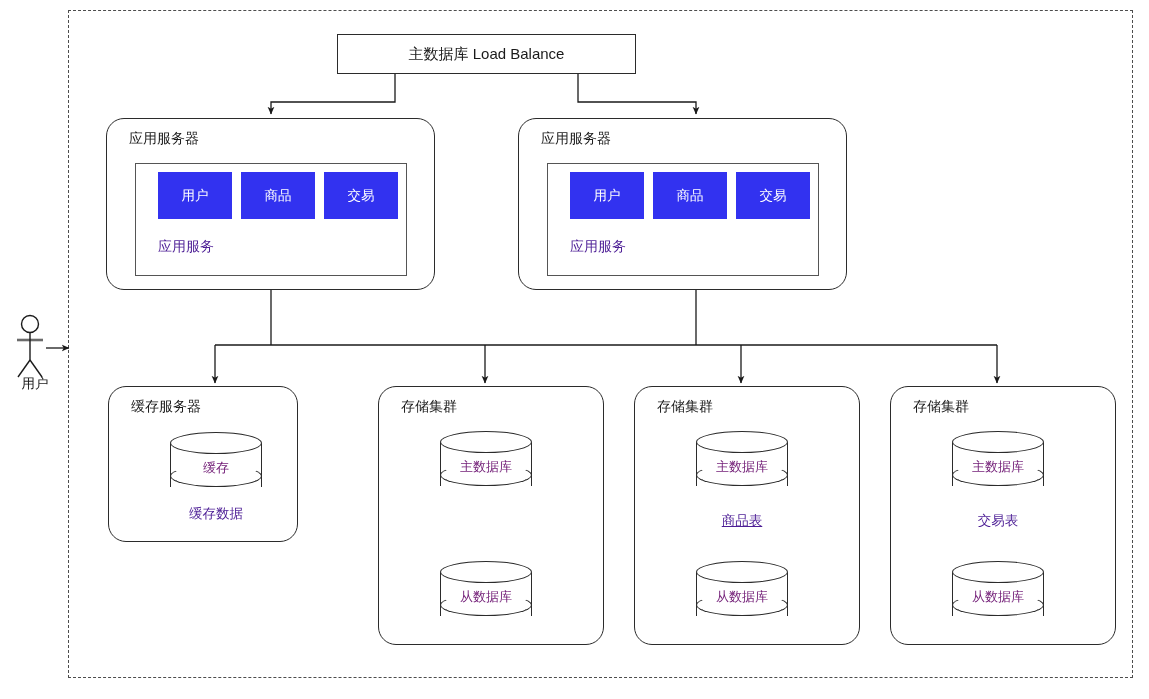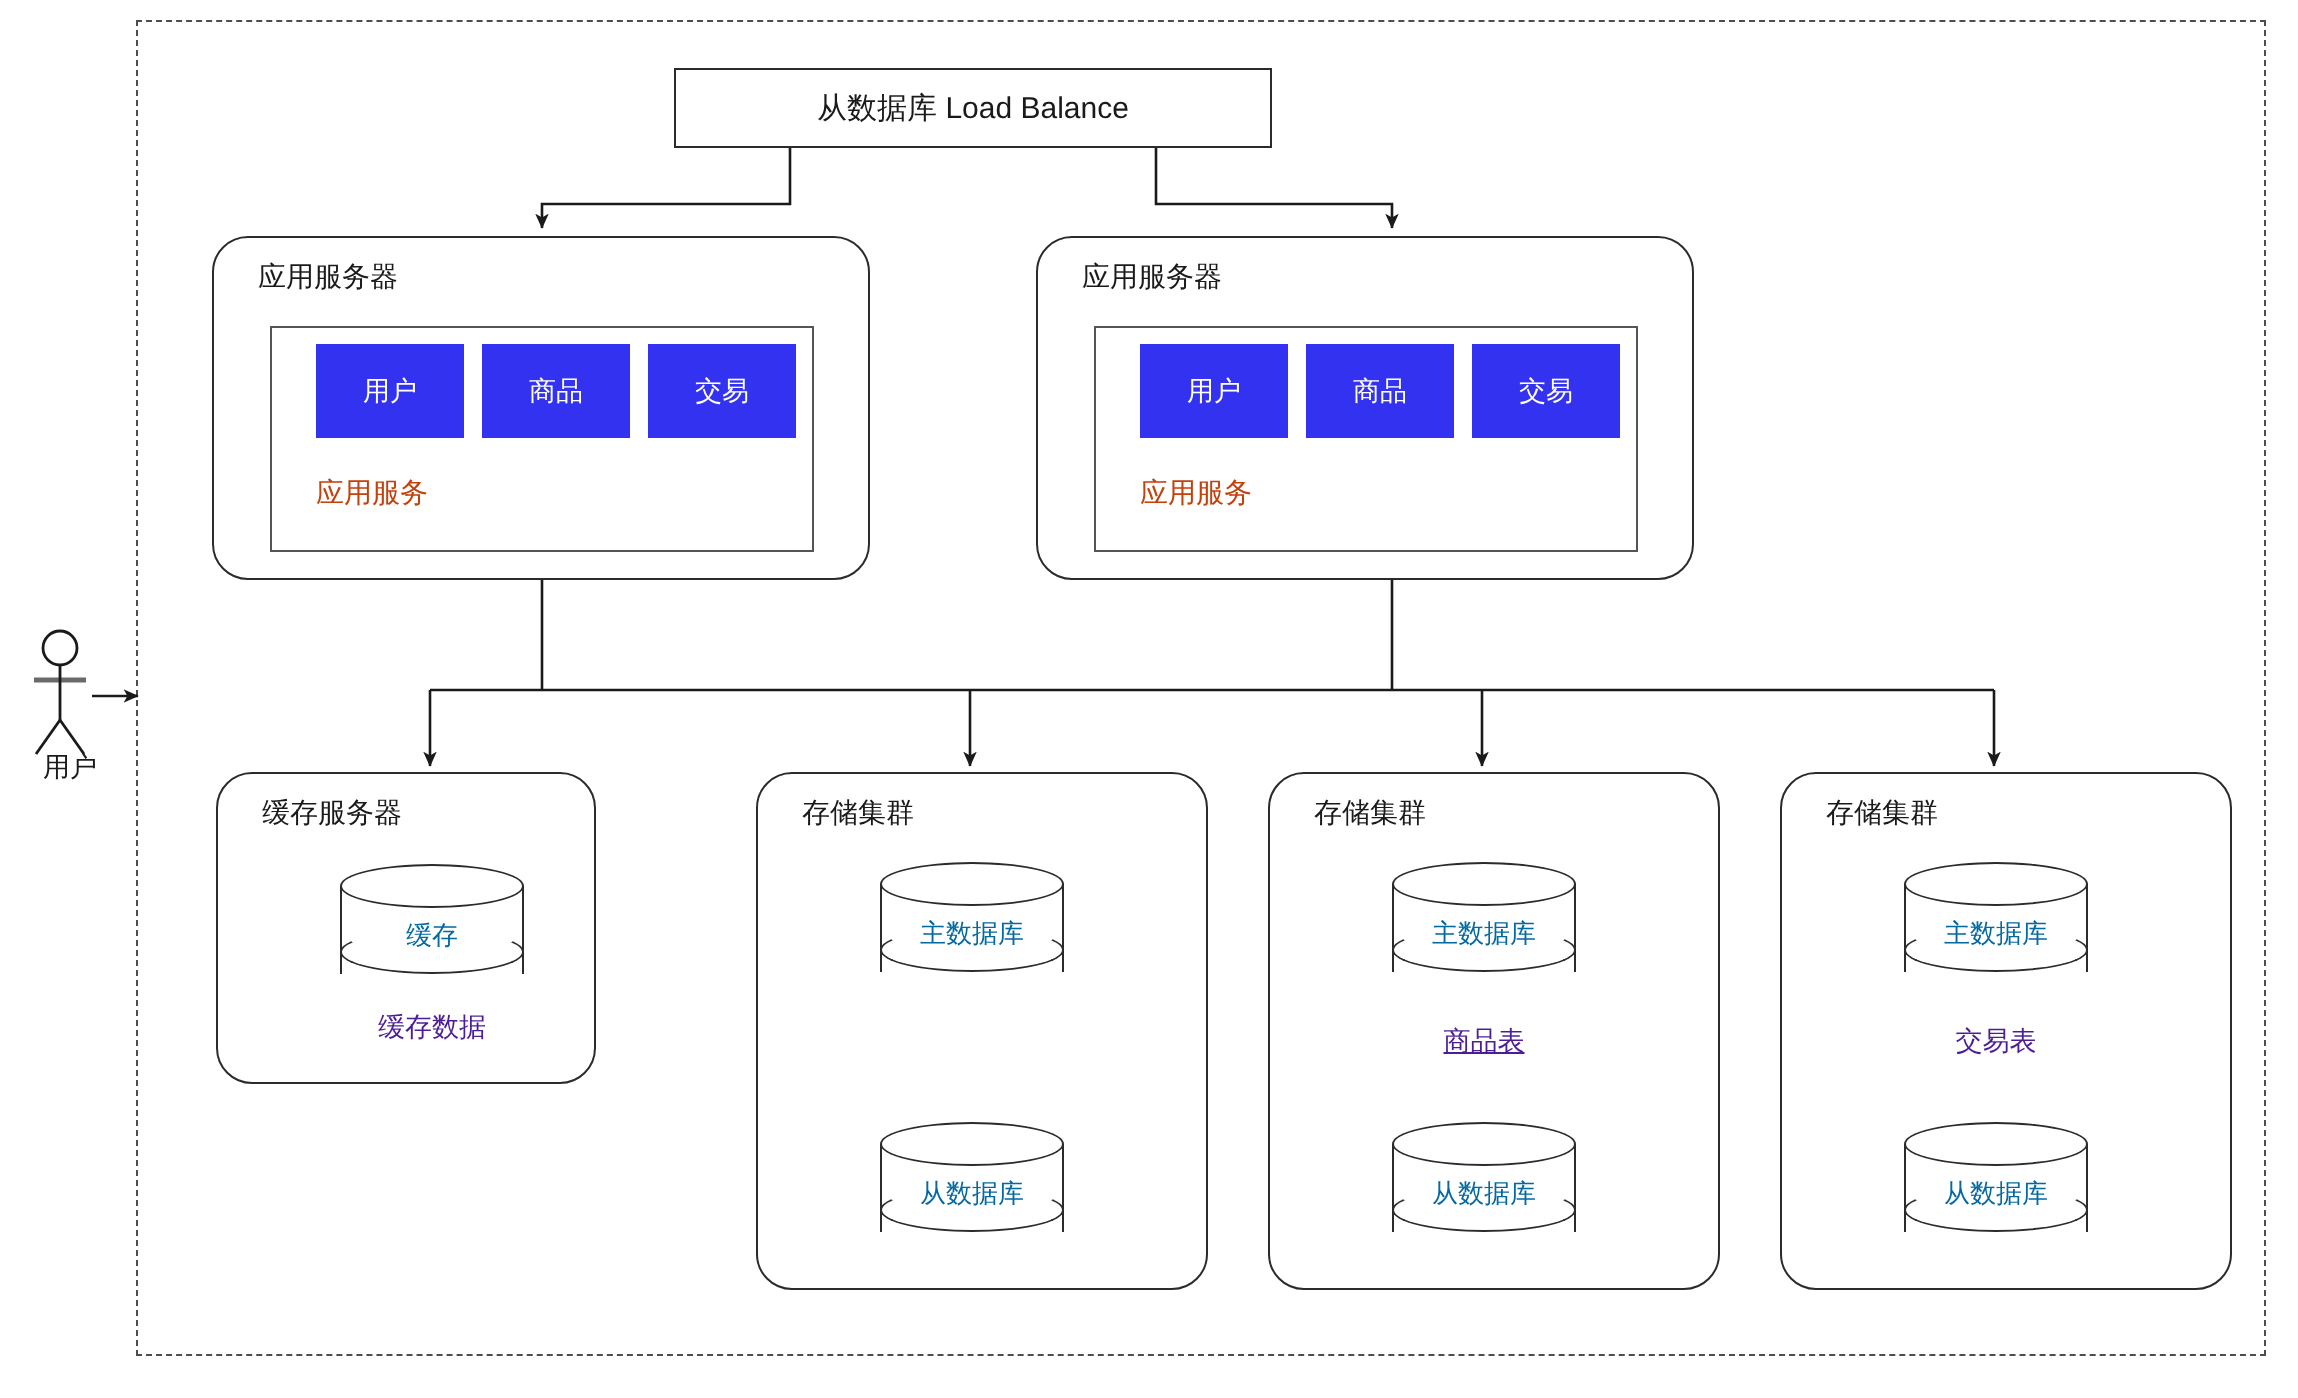--- a/index.html
+++ b/index.html
@@ -95,21 +95,21 @@
     align-items: center;
     justify-content: center;
     color: #ffffff;
     font-size: 13.5px;
   }
   .inner-label {
     position: absolute;
     left: 22px;
     top: 74px;
     font-size: 14px;
-    color: #c2410c;
+    color: #4c1d95;
   }
   .cachebox {
     left: 108px;
     top: 386px;
     width: 190px;
     height: 156px;
   }
   .cluster {
     width: 226px;
     height: 259px;
@@ -160,21 +160,21 @@
     background: transparent;
     z-index: 1;
   }
   .cyl .cyl-label {
     position: absolute;
     left: 0;
     top: 27px;
     width: 92px;
     text-align: center;
     font-size: 13px;
-    color: #0369a1;
+    color: #701a75;
     z-index: 3;
   }
   .under-label {
     position: absolute;
     width: 214px;
     left: 0;
     text-align: center;
     font-size: 13.5px;
     color: #4c1d95;
   }
@@ -223,21 +223,21 @@
       <line x1="215" y1="345" x2="215" y2="383" marker-end="url(#arrow)"></line>
       <line x1="485" y1="345" x2="485" y2="383" marker-end="url(#arrow)"></line>
       <line x1="741" y1="345" x2="741" y2="383" marker-end="url(#arrow)"></line>
       <line x1="997" y1="345" x2="997" y2="383" marker-end="url(#arrow)"></line>
     </g>
   </svg>
 
   <div class="actor-label">用户</div>
 
   <div class="node lb-box">
-    <span>从数据库 Load Balance</span>
+    <span>主数据库 Load Balance</span>
   </div>
 
   <div class="node rounded appserver left">
     <div class="node-title">应用服务器</div>
     <div class="inner-box">
       <div class="svc-row">
         <div class="svc">用户</div>
         <div class="svc">商品</div>
         <div class="svc">交易</div>
       </div>

